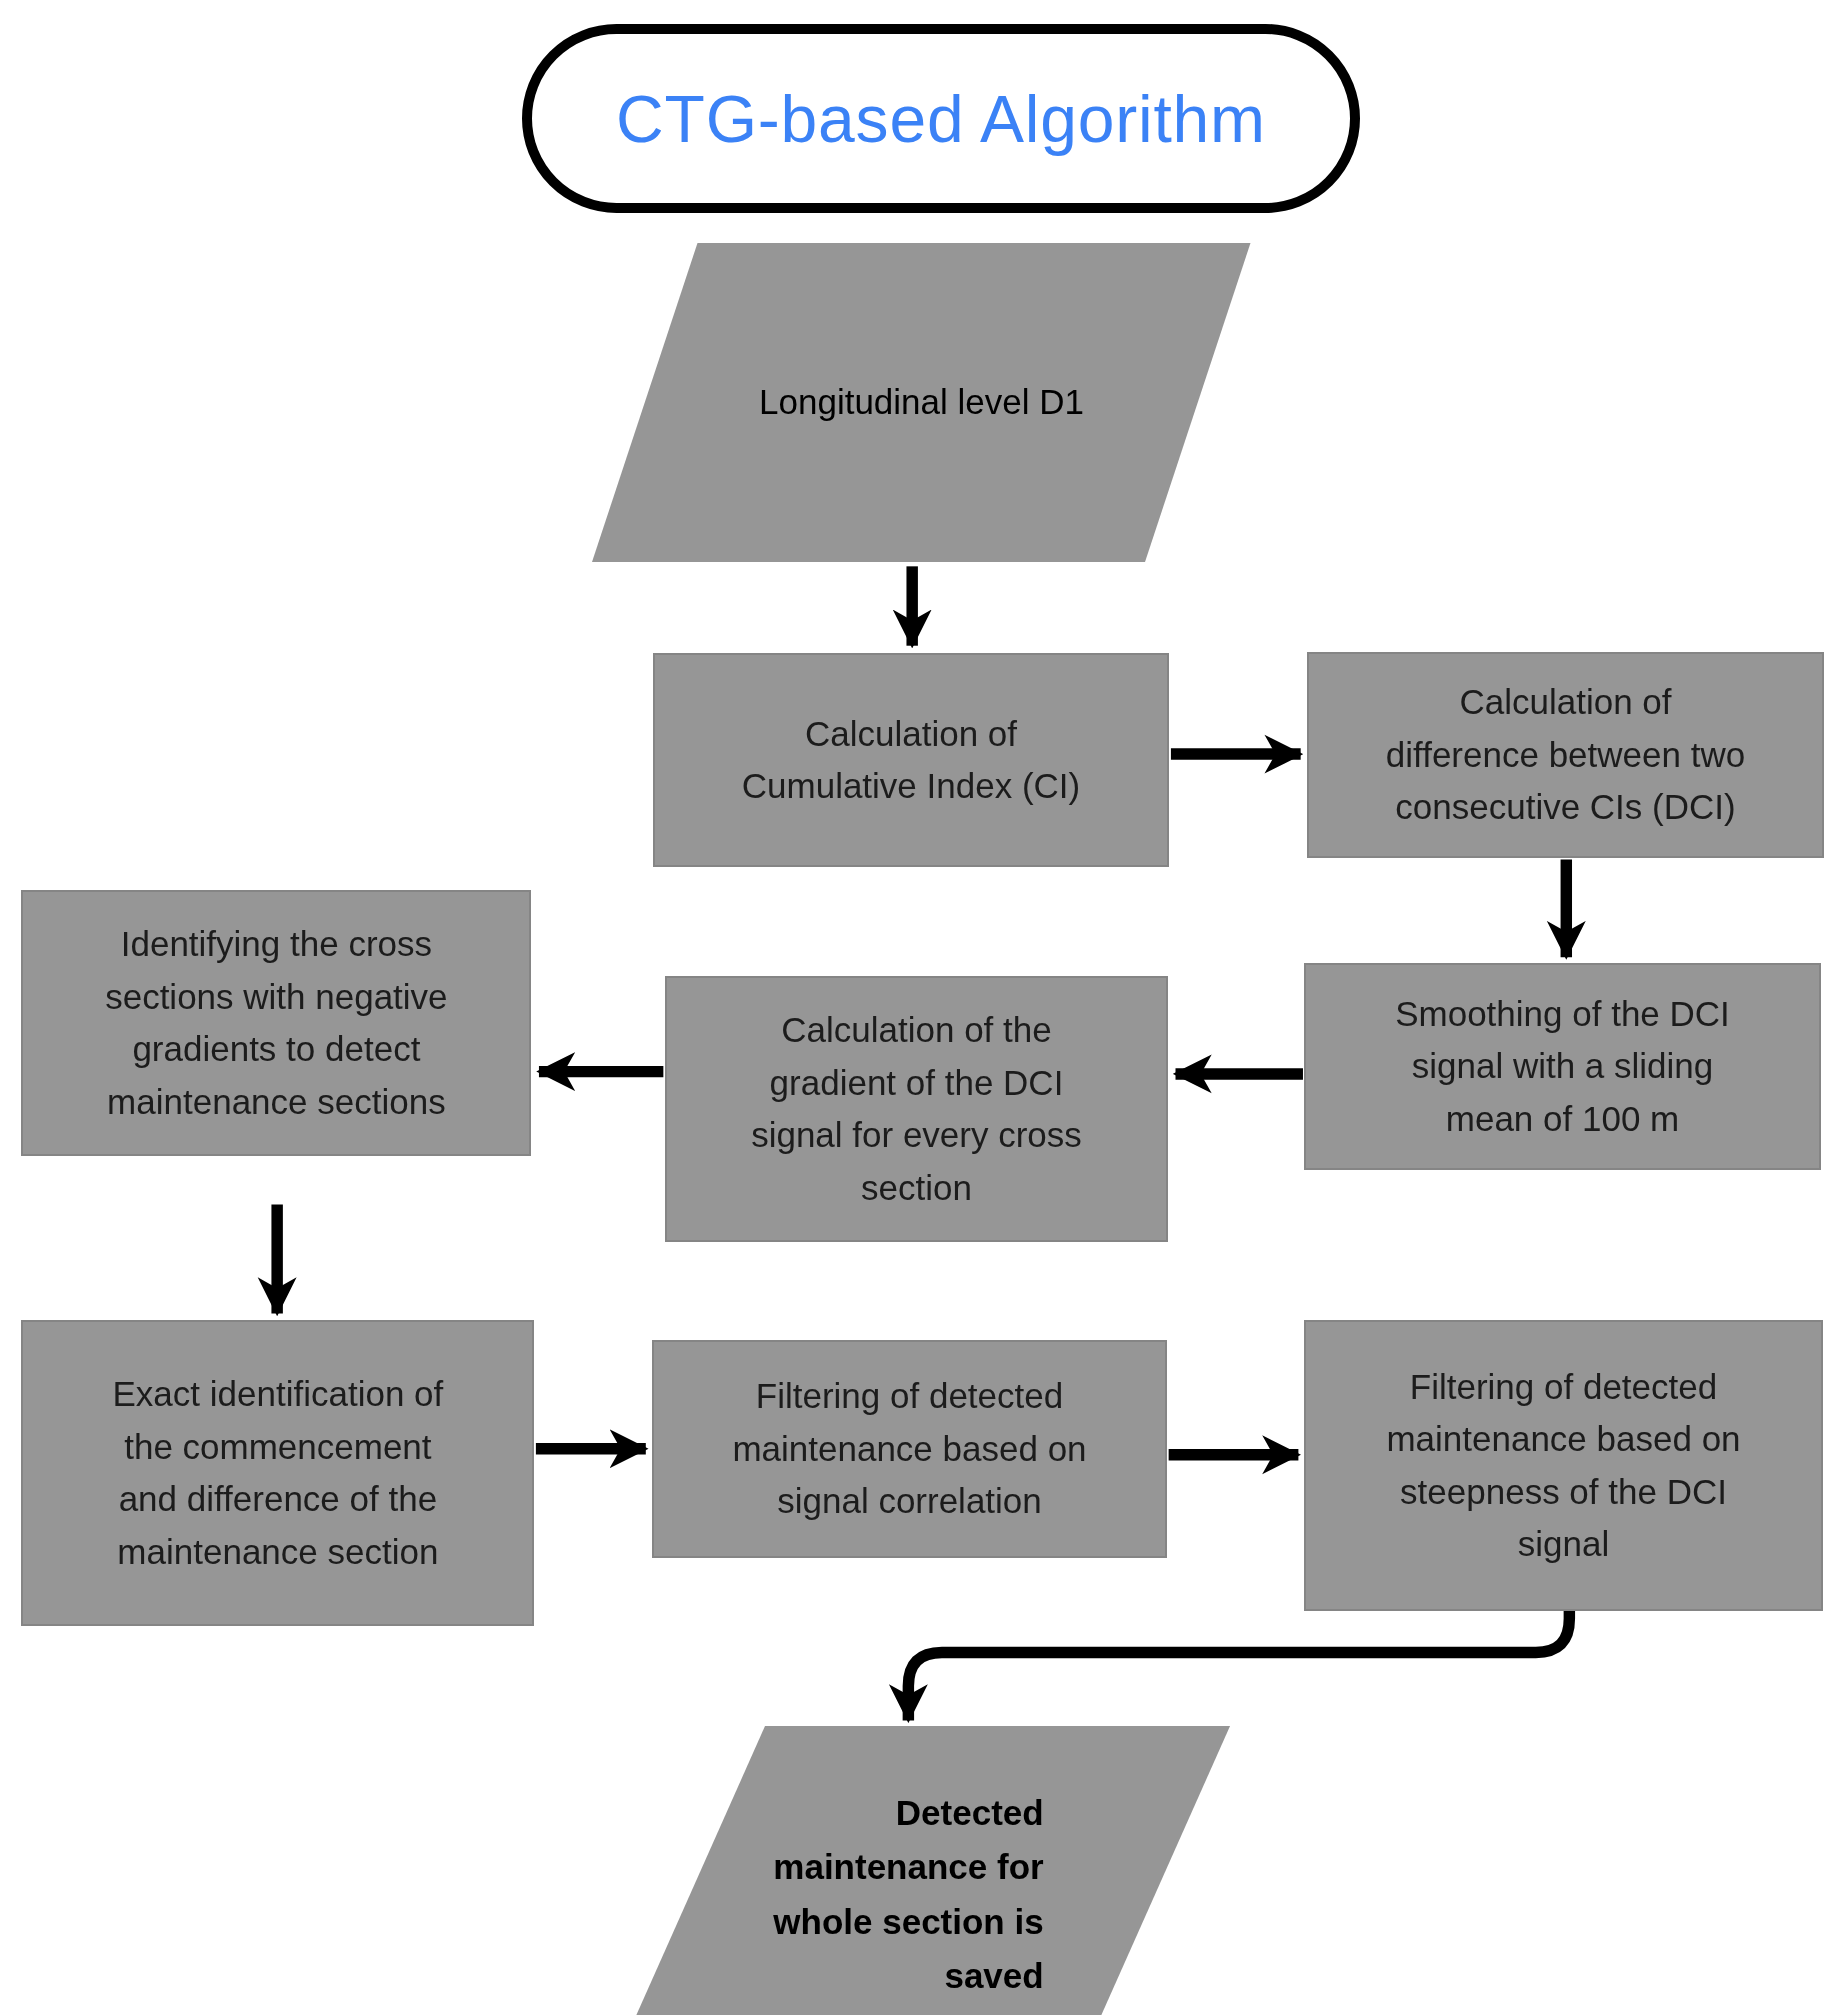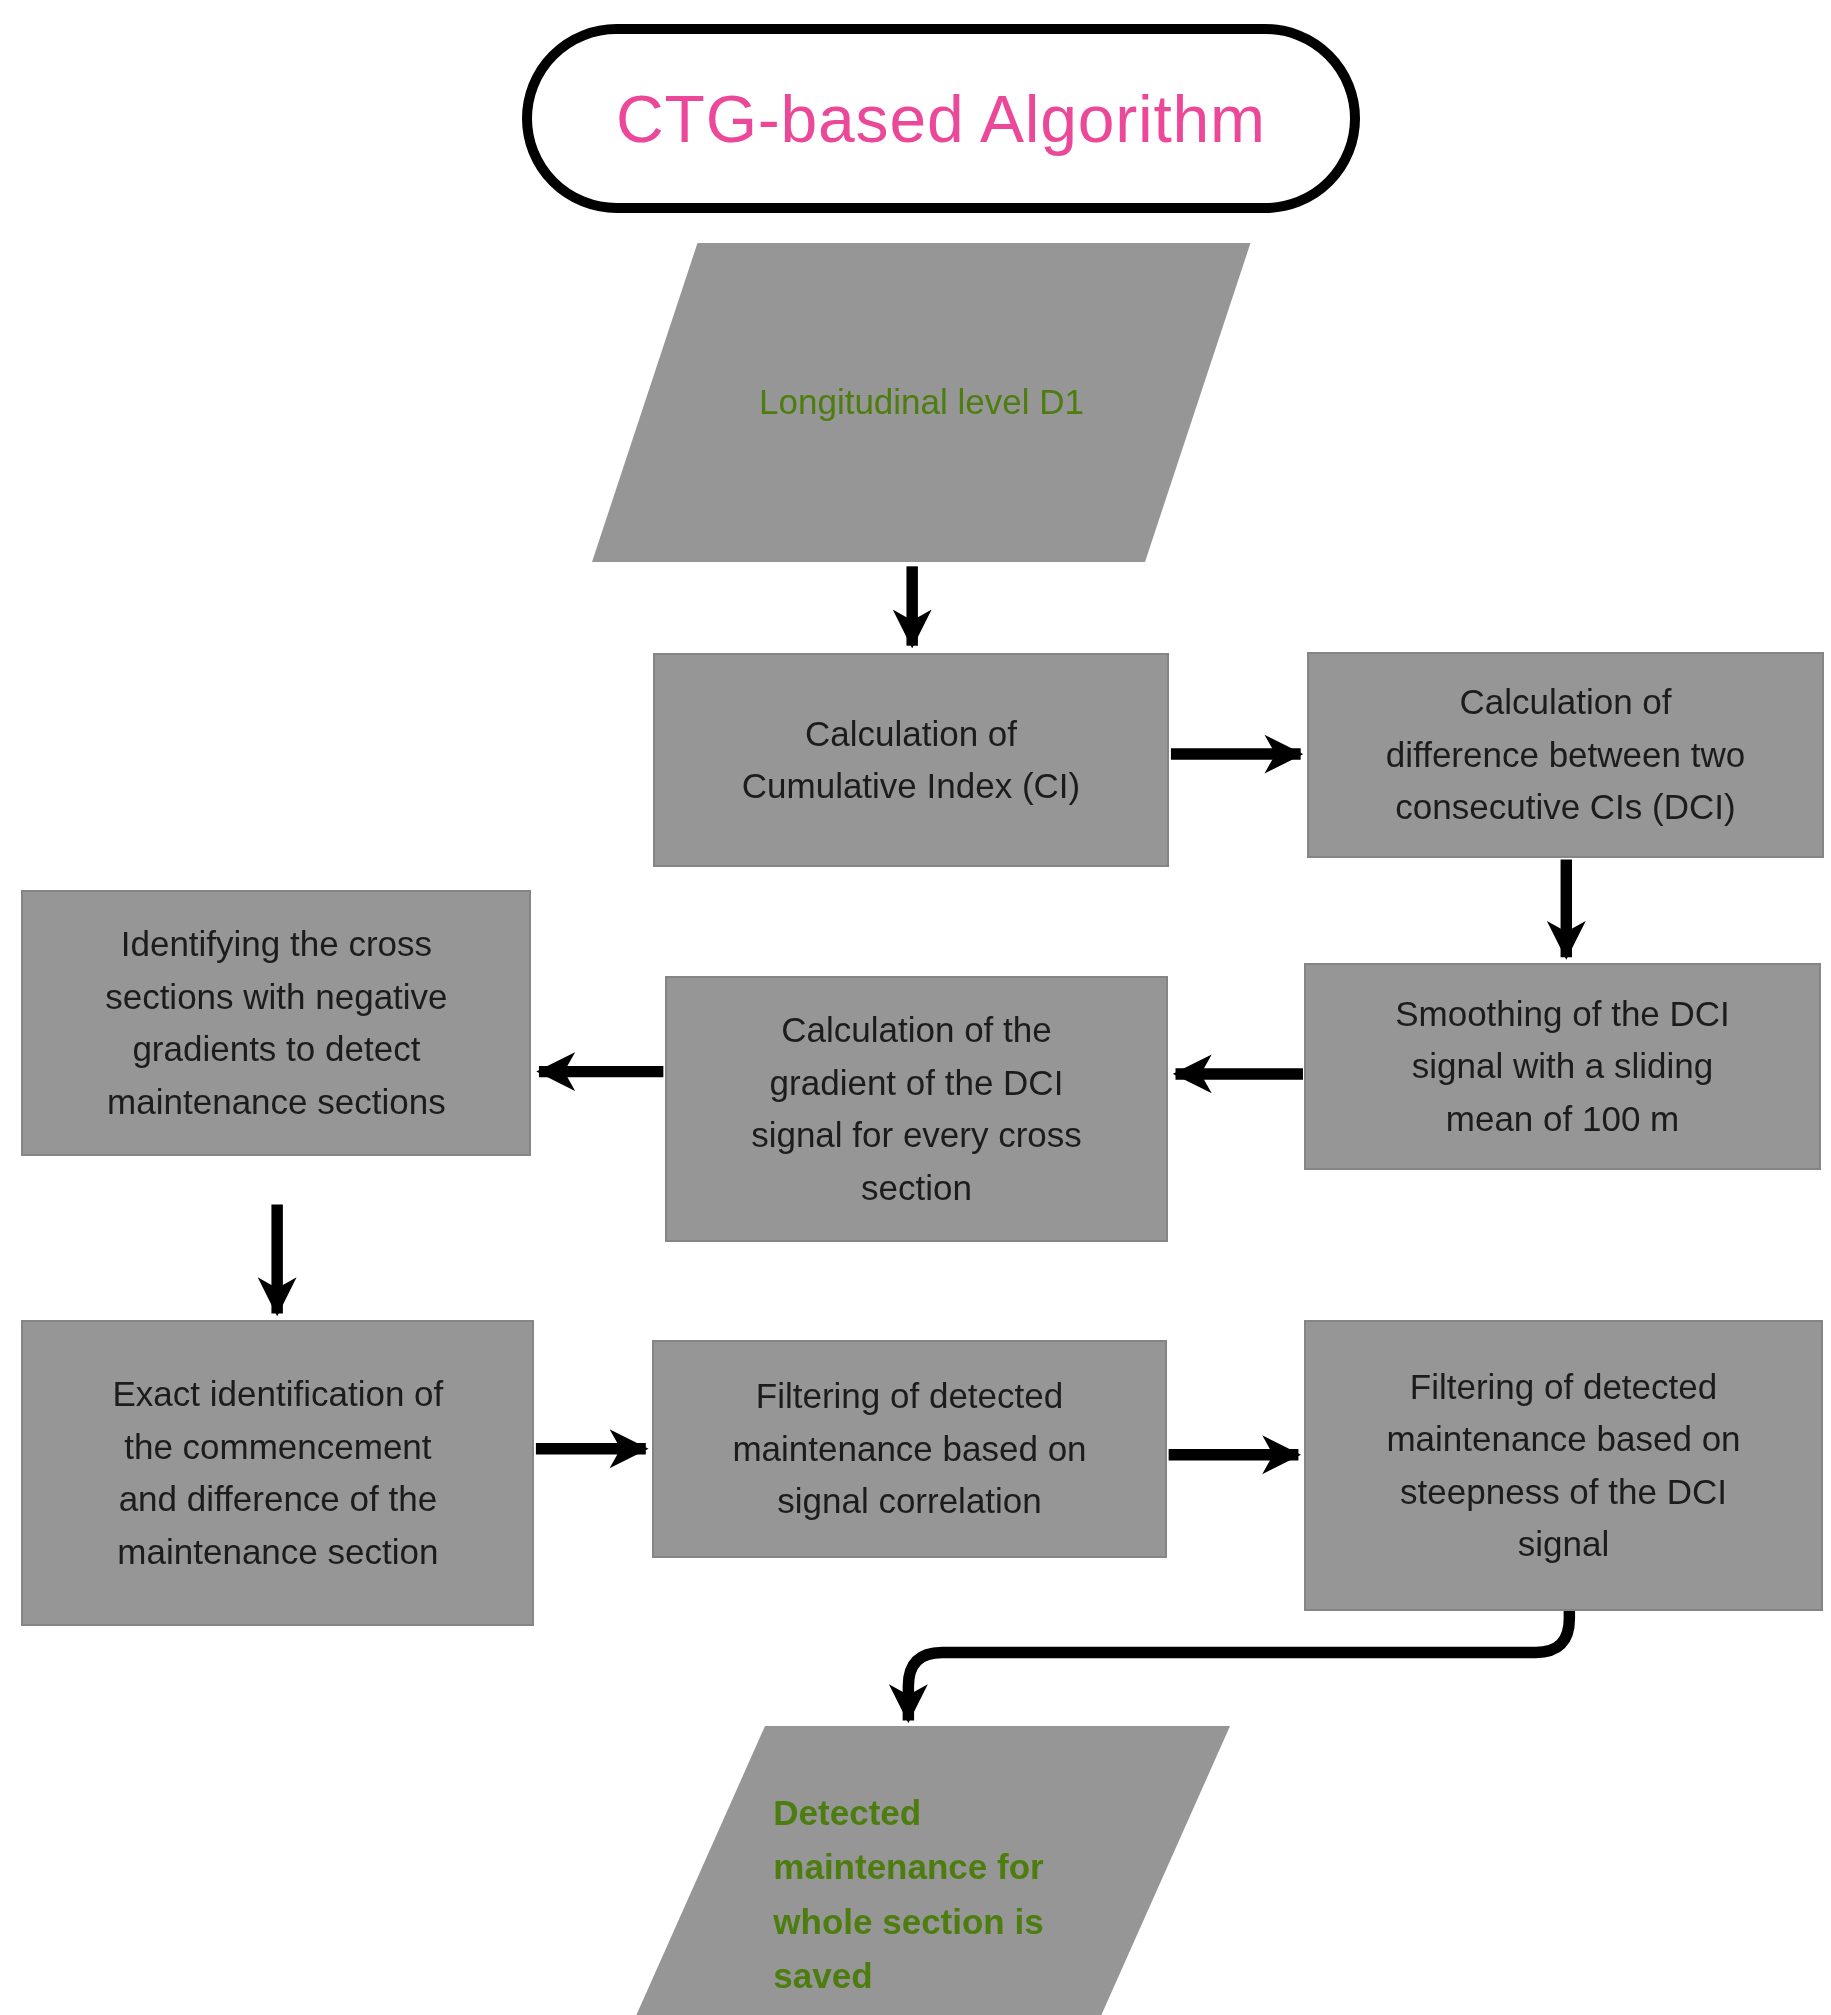--- a/index.html
+++ b/index.html
@@ -30,21 +30,21 @@
     position: absolute;
     left: 522px; top: 24.4px;
     width: 838px; height: 189px;
     box-sizing: border-box;
     background: #ffffff;
     border: 10.7px solid #000000;
     border-radius: 99px;
     display: flex;
     align-items: center;
     justify-content: center;
-    color: #ec4899;
+    color: #3b82f6;
     font-size: 66px;
     letter-spacing: 0.8px;
     white-space: nowrap;
   }
 
   .box {
     position: absolute;
     box-sizing: border-box;
     background: #969696;
     border: 2.3px solid #858585;
@@ -65,22 +65,22 @@
     left: 0; top: 0; right: 0; bottom: 0;
     background: #969696;
     transform-origin: 0 100%;
   }
   .para .para-text {
     position: absolute;
     left: 0; top: 0; right: 0; bottom: 0;
     display: flex;
     align-items: center;
     justify-content: center;
-    text-align: left;
-    color: #4d7c0f;
+    text-align: right;
+    color: #000000;
     font-size: 35px;
     line-height: 1.55;
   }
 
   #n-input        { left: 592px; top: 243px;  width: 553px; height: 319px; }
   #n-input .para-bg   { transform: skewX(-18.3deg); }
   #n-input .para-text { transform: translateX(53px); }
 
   #n-output       { left: 615px; top: 1726px; width: 465px; height: 337px; font-weight: bold; }
   #n-output .para-bg   { transform: skewX(-24deg); }

